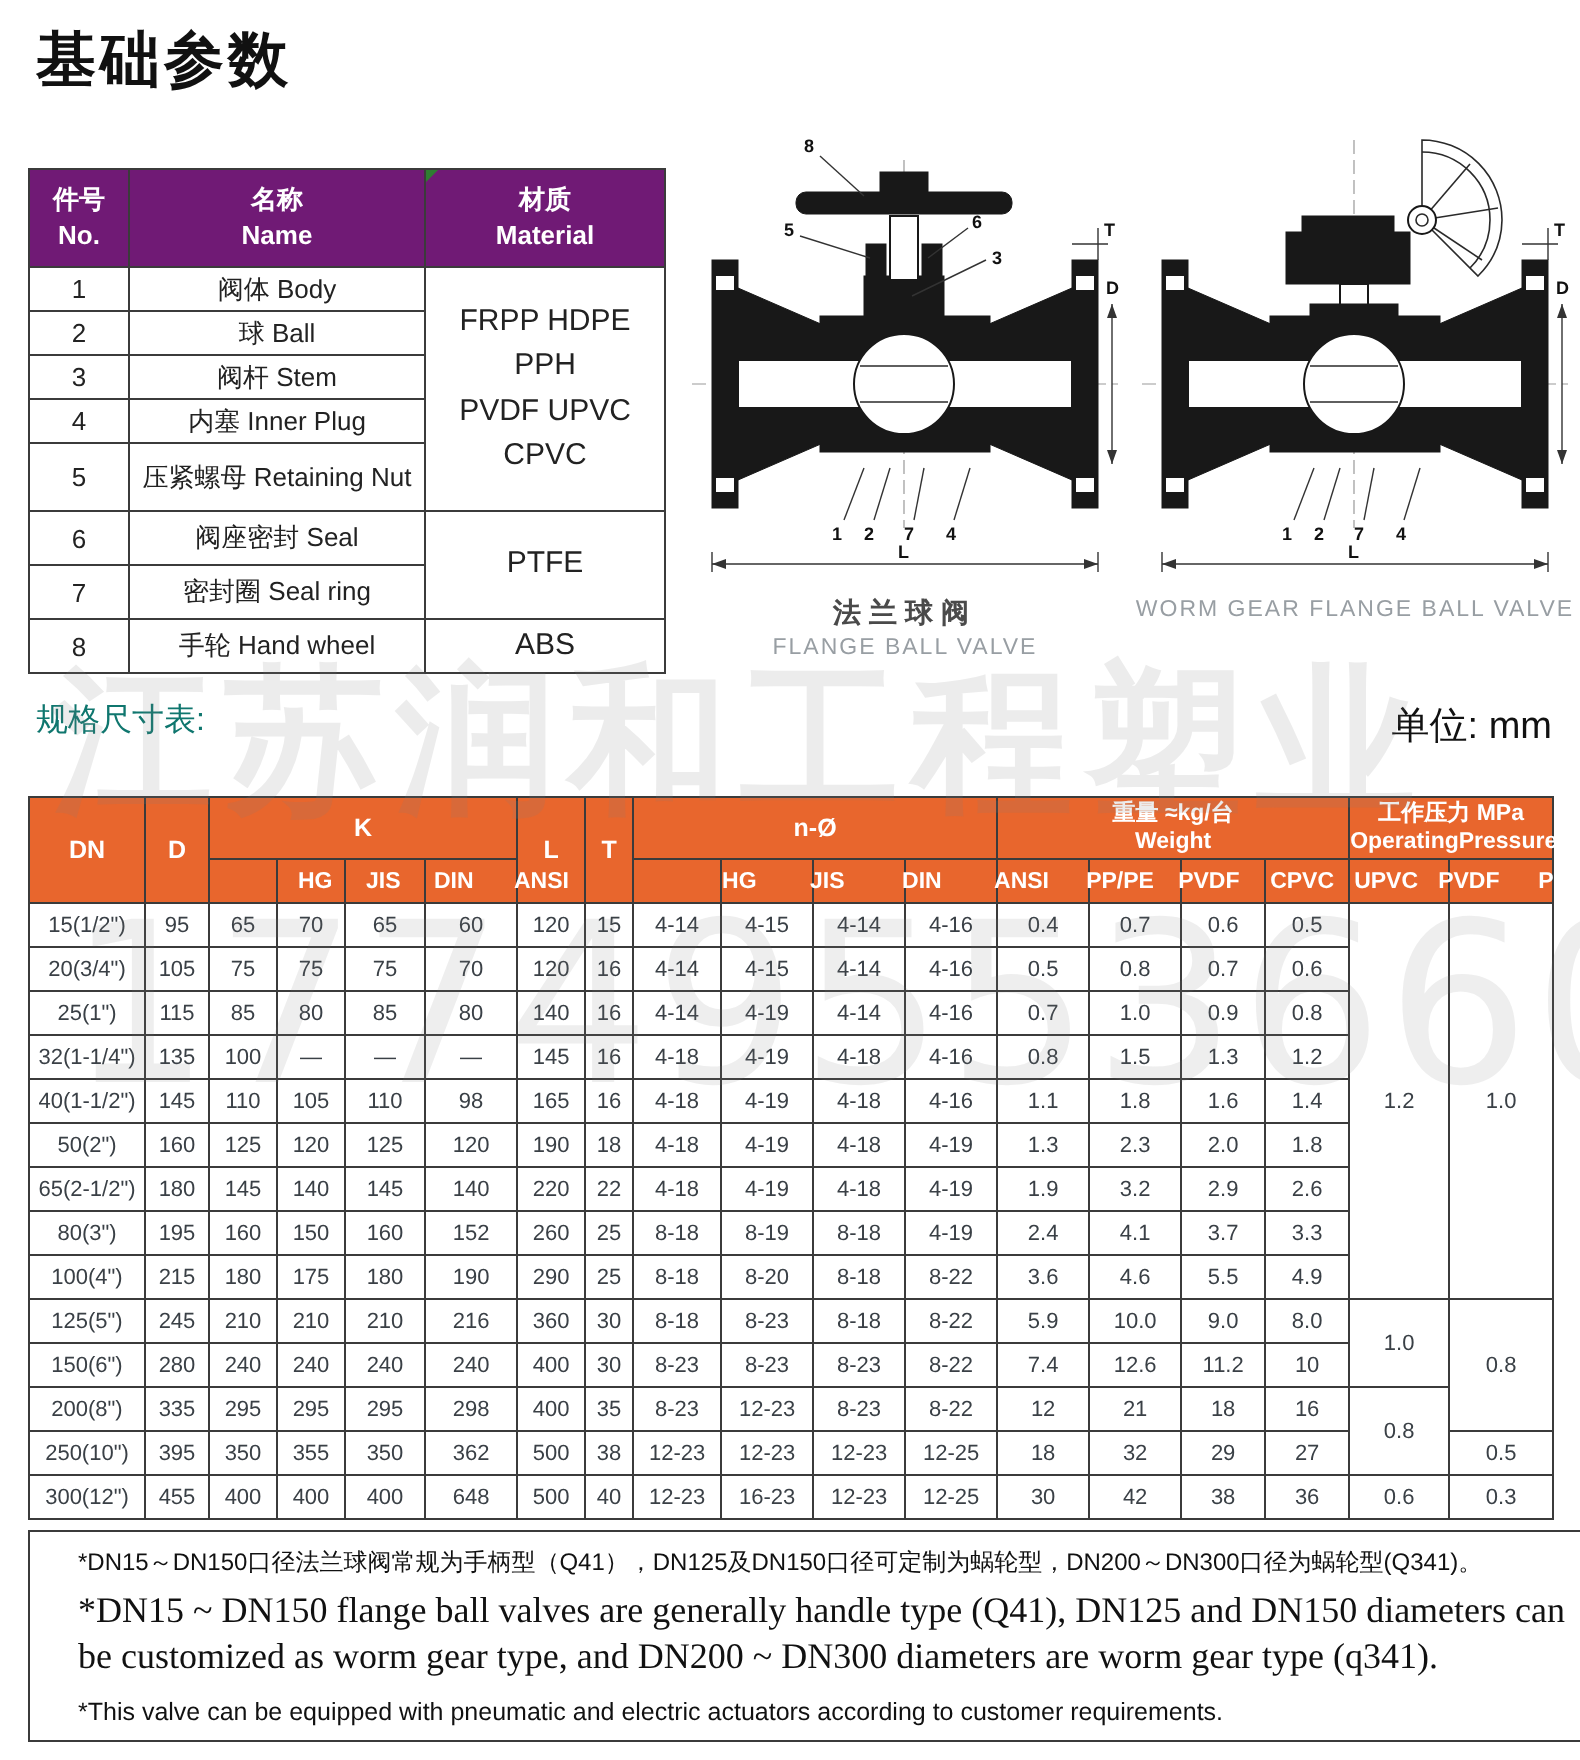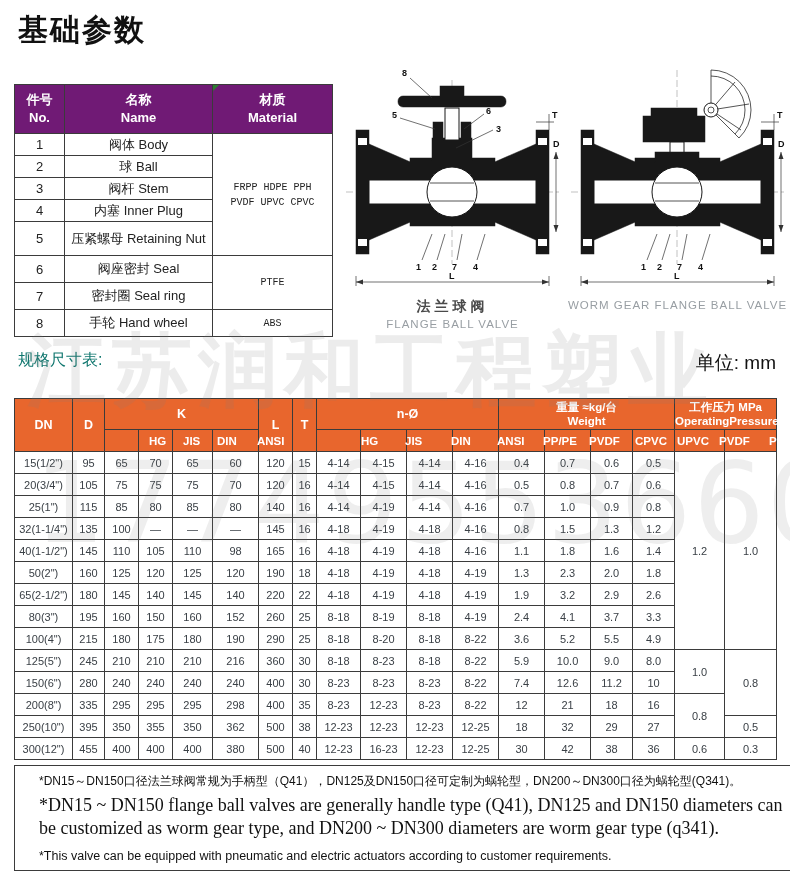--- a/index.html
+++ b/index.html
@@ -14,21 +14,21 @@
   .page-title{position:absolute;left:18px;top:10px;font-size:30px;font-weight:bold;color:#111;letter-spacing:2px;}
 
   
   .parts{position:absolute;left:14px;top:84px;width:318px;border-collapse:collapse;table-layout:fixed;}
   .parts th,.parts td{border:1px solid #3b3b3b;}
   .parts thead th{background:#701a75;color:#fff;font-size:13px;font-weight:bold;height:46px;line-height:1.4;position:relative;}
   .parts thead th .corner{position:absolute;left:0;top:0;width:0;height:0;border-top:6px solid #2e7d32;border-right:6px solid transparent;}
   .parts td{font-size:13px;color:#222;text-align:center;height:21px;padding:0 2px;}
   .parts tbody tr:nth-child(5) td{height:33px;}
   .parts tbody tr:nth-child(6) td,.parts tbody tr:nth-child(7) td,.parts tbody tr:nth-child(8) td{height:26px;}
-  .parts td.material{white-space:pre-line;font-size:10px;line-height:1.5;font-family:Liberation Mono, monospace;}
+  .parts td.material{white-space:pre-line;font-size:15px;line-height:1.5;}
 
   
   .diagrams{position:absolute;left:340px;top:52px;width:450px;display:flex;z-index:1;}
   .diagram{width:225px;text-align:center;}
   .cap-cn{font-size:14px;font-weight:bold;color:#4a4a4a;letter-spacing:4px;margin-top:1px;}
   .cap-en{font-size:11.5px;color:#989ea3;letter-spacing:1px;margin-top:2px;}
   .diagram svg{display:block;}
   .dline{stroke:#2a2a2a;stroke-width:0.8;fill:none;}
   .dfill{fill:#181818;stroke:#181818;stroke-width:0.5;}
   .dwhite{fill:#ffffff;stroke:#181818;stroke-width:1;}
@@ -472,21 +472,21 @@
         <td>175</td>
         <td>180</td>
         <td>190</td>
         <td>290</td>
         <td>25</td>
         <td>8-18</td>
         <td>8-20</td>
         <td>8-18</td>
         <td>8-22</td>
         <td>3.6</td>
-        <td>5.2</td>
+        <td>4.6</td>
         <td>5.5</td>
         <td>4.9</td>
       </tr>
       <tr>
         <td>125(5")</td>
         <td>245</td>
         <td>210</td>
         <td>210</td>
         <td>210</td>
         <td>216</td>
@@ -558,21 +558,21 @@
         <td>29</td>
         <td>27</td>
         <td class="pressure-cell" rowspan="1">0.5</td>
       </tr>
       <tr>
         <td>300(12")</td>
         <td>455</td>
         <td>400</td>
         <td>400</td>
         <td>400</td>
-        <td>380</td>
+        <td>648</td>
         <td>500</td>
         <td>40</td>
         <td>12-23</td>
         <td>16-23</td>
         <td>12-23</td>
         <td>12-25</td>
         <td>30</td>
         <td>42</td>
         <td>38</td>
         <td>36</td>

